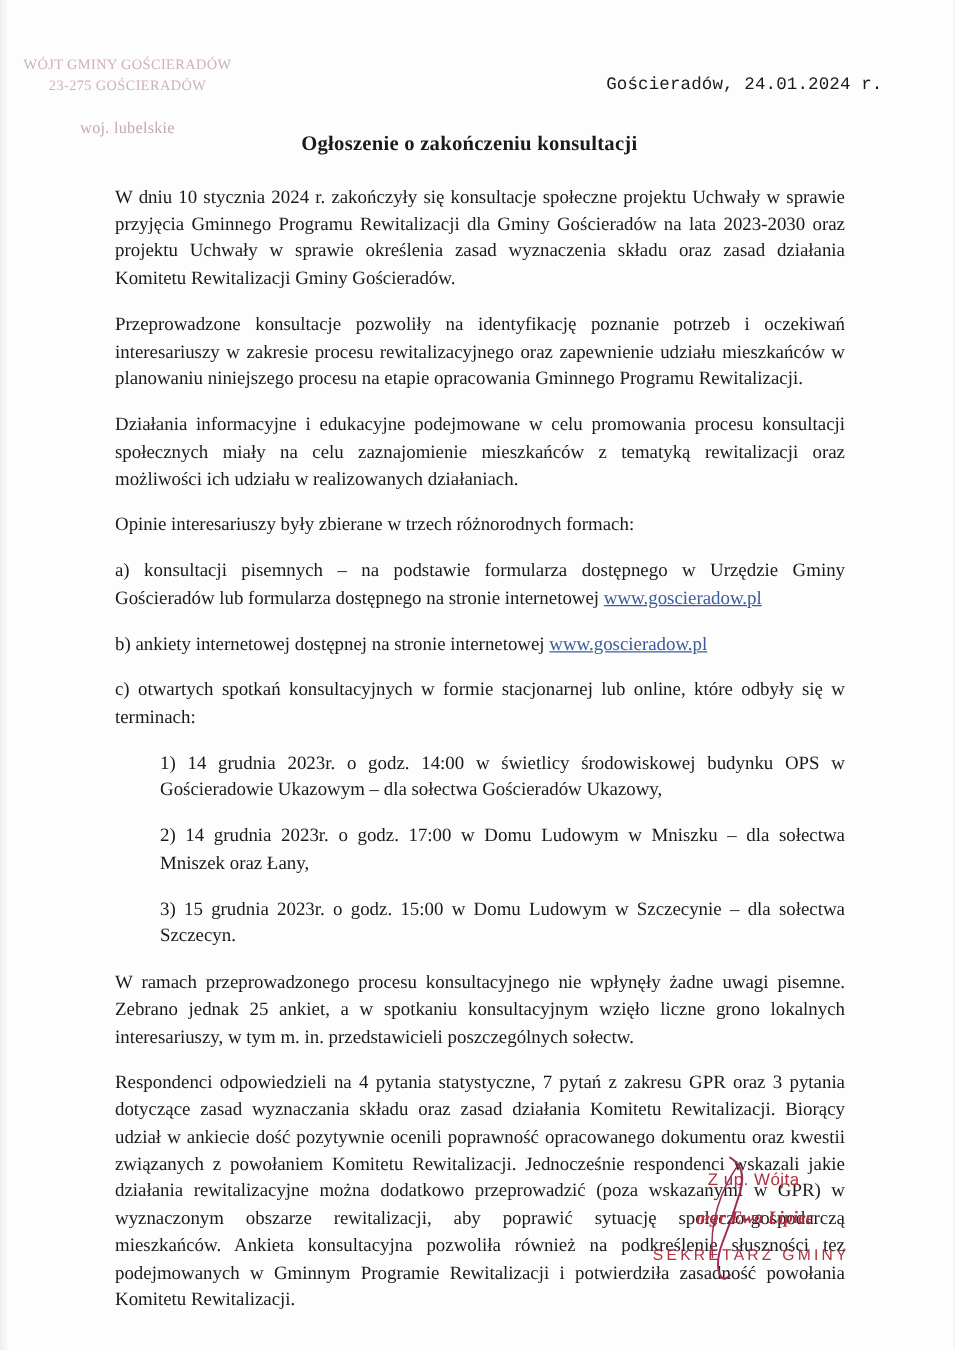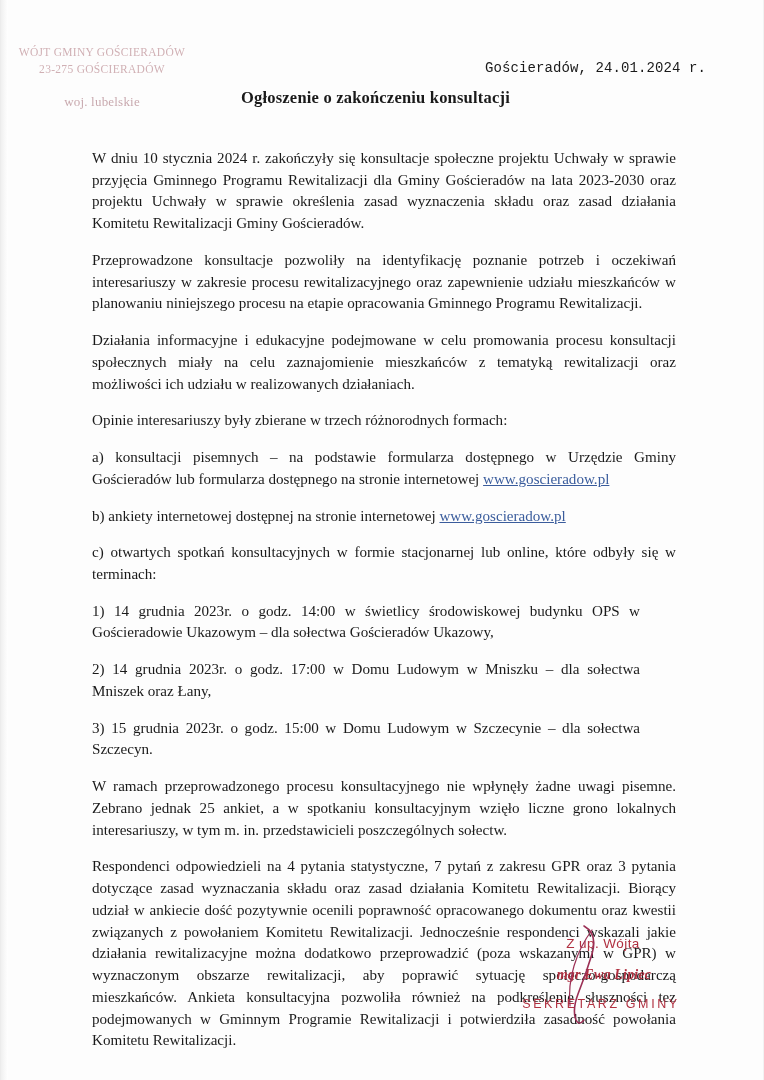--- a/index.html
+++ b/index.html
@@ -69,21 +69,21 @@
     right: 57px;
     font-size: 14px;
     letter-spacing: .1px;
     white-space: nowrap;
     font-family: Liberation Mono, monospace;
   }
 
   
   .doc-title {
     position: absolute;
-    top: 88px;
+    top: 105px;
     left: 240px;
     font-size: 16.5px;
     font-weight: bold;
     letter-spacing: .2px;
     white-space: nowrap;
   }
 
   
   .body-wrap {
     position: absolute;
@@ -93,20 +93,21 @@
   }
   p.para {
     margin: 0 0 15px 0;
     font-size: 15.1px;
     line-height: 1.44;
     text-align: justify;
     text-justify: inter-word;
     letter-spacing: 0;
   }
   p.para.nested {
+    margin-left: 36px;
     width: calc(100% - 36px);
   }
   a.extlink {
     color: #3a5c9c;
     text-decoration: underline;
   }
 
   
   .signature {
     position: absolute;

